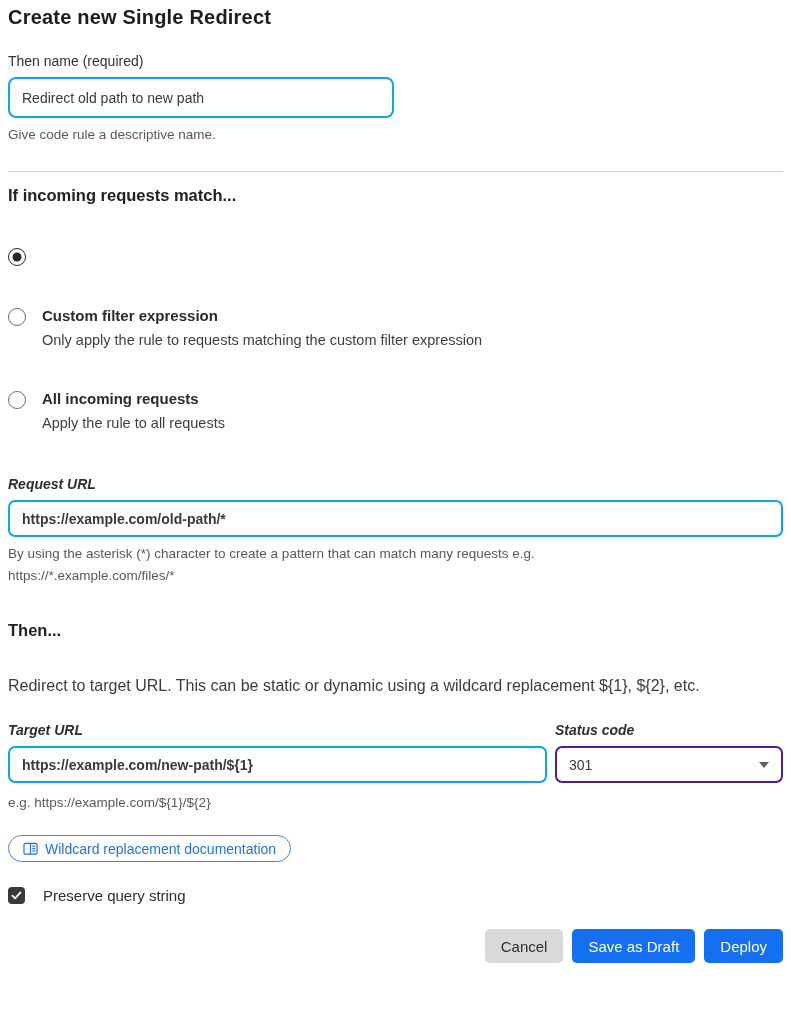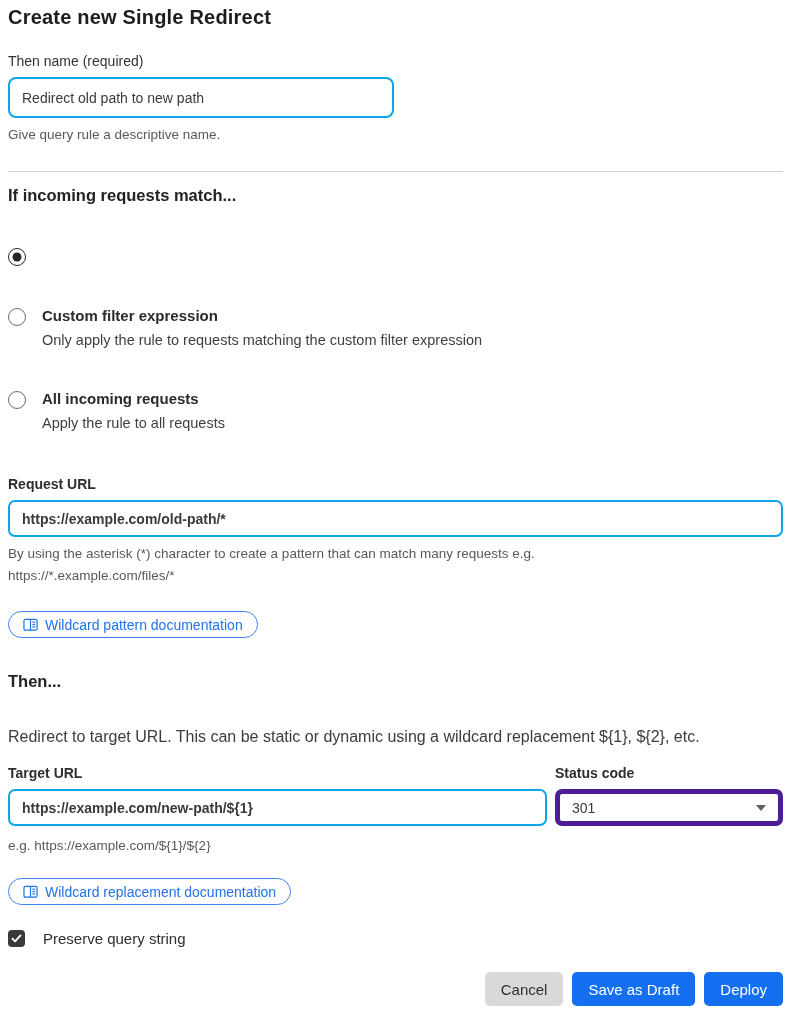--- a/index.html
+++ b/index.html
@@ -14,21 +14,21 @@
 
   .page-title {
     font-size: 20px;
     font-weight: 700;
     color: #1d1d1d;
     letter-spacing: .2px;
     margin-bottom: 24px;
   }
 
   .field-label { font-size: 14px; color: #333; margin-bottom: 8px; }
-  .field-label.semibold { font-weight: 700; color: #2e2e2e; }
+  .field-label.semibold { font-weight: 700; color: #2e2e2e; font-style: italic; }
 
   .text-input {
     display: block;
     height: 41px;
     border: 2px solid #0ea5e9;
     border-radius: 8px;
     padding: 0 12px;
     font-family: "Liberation Sans", sans-serif;
     font-size: 14px;
     color: #3a3a3a;
@@ -91,30 +91,30 @@
     color: #2273e8;
     font-family: "Liberation Sans", sans-serif;
     font-size: 14px;
     cursor: pointer;
   }
   .doc-pill svg { display: block; }
 
   .then-heading { margin-top: 34px; }
   .then-desc { font-size: 16px; color: #3c3c3c; margin-top: 36px; line-height: 20px; }
 
-  .target-row { display: flex; gap: 8px; margin-top: 18px; }
+  .target-row { display: flex; gap: 8px; margin-top: 26px; }
   .target-col { flex: 1 1 auto; }
   .status-col { flex: 0 0 228px; }
 
   .select-box {
     display: flex;
     align-items: center;
     justify-content: space-between;
     height: 37px;
-    border: 5px solid #4c1d95;
+    border: 2px solid #4c1d95;
     border-radius: 7px;
     padding: 0 12px;
     background: #fff;
     font-size: 14px;
     color: #3a3a3a;
     cursor: pointer;
   }
   .target-input { height: 37px; border-radius: 7px; font-weight: bold; }
   .caret-down {
     width: 0; height: 0;
@@ -157,21 +157,21 @@
 <body>
 
 
 
 <h1 class="page-title">Create new Single Redirect</h1>
 
 
 <div>
   <div class="field-label">Then name (required)</div>
   <input class="text-input rule-name-input" type="text" value="Redirect old path to new path" style="">
-  <div class="helper">Give query rule a descriptive name.</div>
+  <div class="helper">Give code rule a descriptive name.</div>
 </div>
 
 <hr class="divider">
 
 
 <div class="section-heading">If incoming requests match...</div>
 
 <div class="radio-group">
   <div class="radio-item selected">
     <span class="radio-circle"></span>
@@ -193,32 +193,20 @@
 </div>
 
 
 <div class="block-request-url">
   <div class="field-label semibold">Request URL</div>
   <input class="text-input target-input gap-8" type="text" value="https://example.com/old-path/*" style="">
   <div class="helper">
     <div>By using the asterisk (*) character to create a pattern that can match many requests e.g.</div>
     <div>https://*.example.com/files/*</div>
   </div>
-  <button class="doc-pill">
-    <span>
-      <svg width="15" height="14" viewBox="0 0 16 15" fill="none" stroke="#2273e8" stroke-width="1.3">
-        <rect x="1" y="1.5" width="14" height="11.5" rx="1.5"></rect>
-        <line x1="8" y1="1.5" x2="8" y2="13"></line>
-        <line x1="10" y1="4.5" x2="13" y2="4.5"></line>
-        <line x1="10" y1="7" x2="13" y2="7"></line>
-        <line x1="10" y1="9.5" x2="13" y2="9.5"></line>
-      </svg>
-    </span>
-    <span>Wildcard pattern documentation</span>
-  </button>
 </div>
 
 
 <div class="section-heading then-heading">Then...</div>
 <div class="then-desc">Redirect to target URL. This can be static or dynamic using a wildcard replacement ${1}, ${2}, etc.</div>
 
 <div class="target-row">
   <div class="target-col">
     <div class="field-label semibold">Target URL</div>
     <input class="text-input target-input" type="text" value="https://example.com/new-path/${1}" style="">

